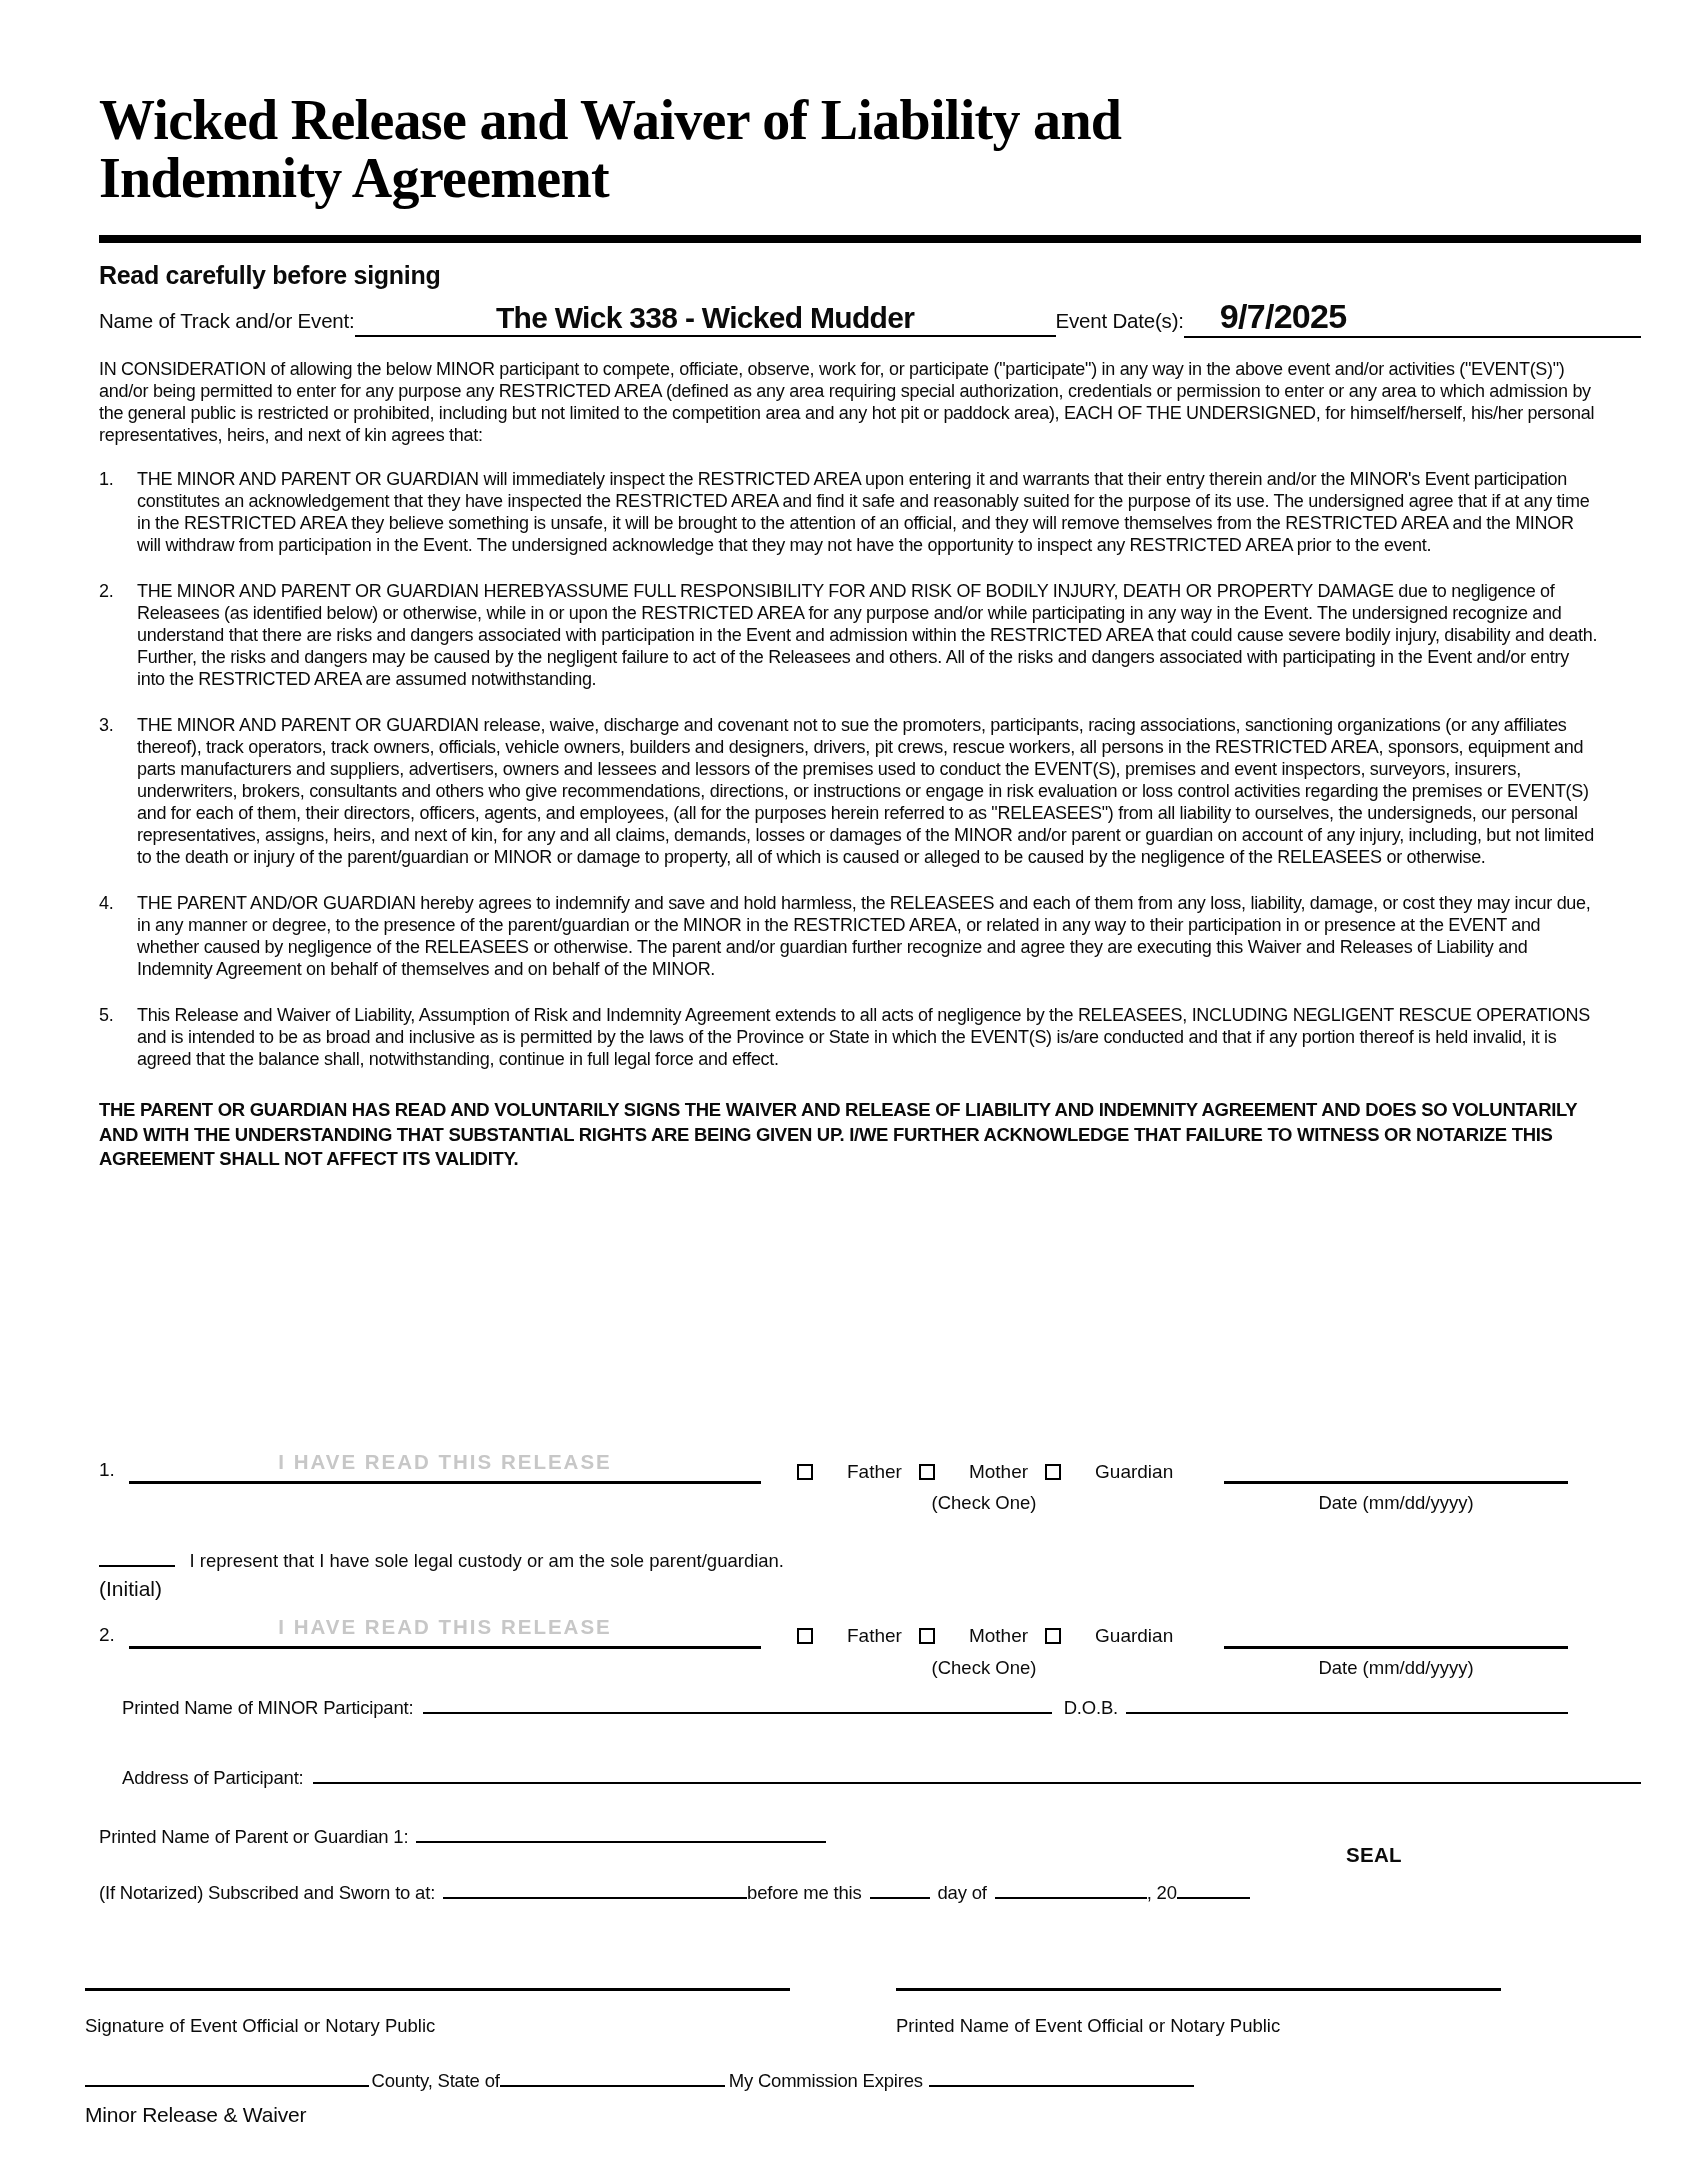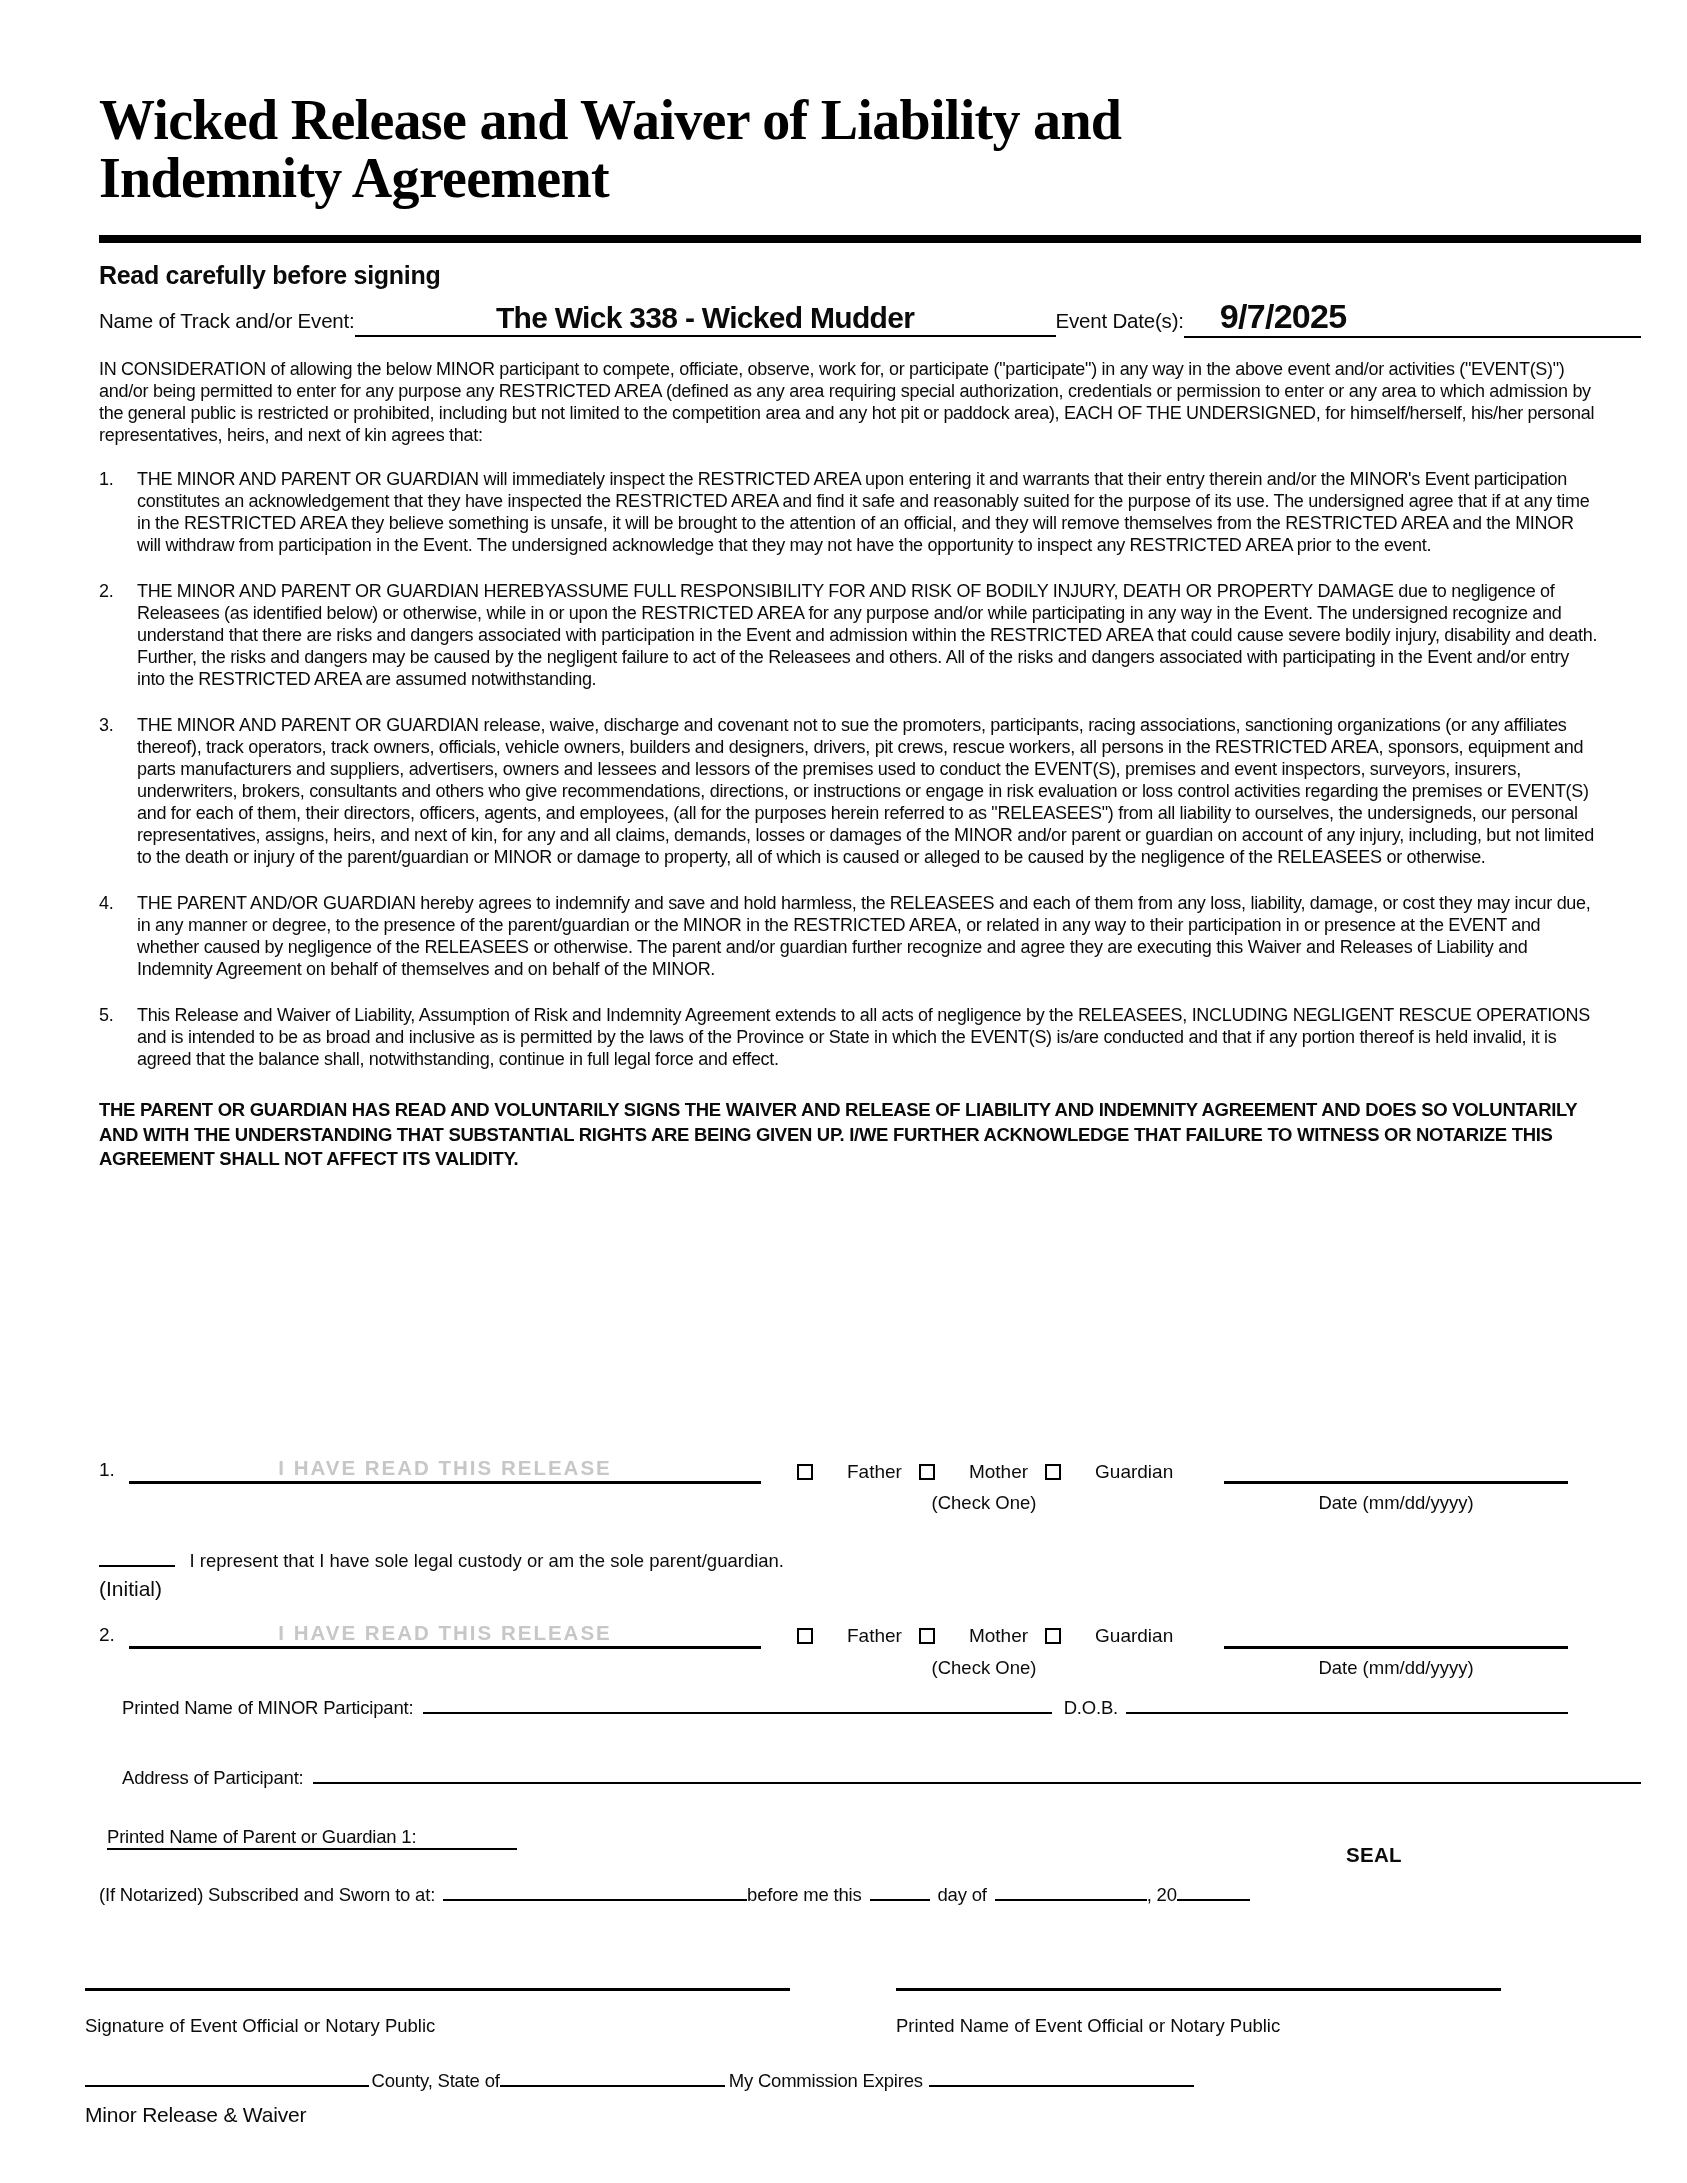--- a/index.html
+++ b/index.html
@@ -46,21 +46,21 @@
 
   .notice { font-size:18.5px; line-height:24.5px; font-weight:bold; letter-spacing:-0.3px; margin-top:28px; max-width:1495px; }
 
   
   .sign-section { position:absolute; left:99px; top:1446px; width:1542px; font-size:18.5px; }
 
   .sig-block { display:grid; grid-template-columns:30px 632px 410px 1fr; align-items:end; }
   .sig-num { align-self:end; padding-bottom:2.6px; font-size:19px; }
   .sig-line {
     border-bottom:3.3px solid #000; height:38px;
-    display:flex; justify-content:center; align-items:flex-end;
+    display:flex; justify-content:center; align-items:center;
   }
   .watermark {
     color:#c7c7c7; font-weight:bold; font-size:20.5px;
     letter-spacing:2px; line-height:1; padding-bottom:2.6px; white-space:nowrap;
   }
   .cb-area { display:flex; align-items:center; padding-left:36px; padding-bottom:1.3px; gap:17px; }
   .cb { display:inline-flex; align-items:center; white-space:nowrap; font-size:19px;gap:28px; }
   .box { display:inline-block; width:16px; height:16px; border:2px solid #000; margin-right:6px; background:#fff; }
   .date-line { border-bottom:3.3px solid #000; height:0; margin-left:53px; margin-right:73px; }
   .hint-spacer { grid-column:span 2; }
@@ -75,21 +75,21 @@
   .sig-block.second { margin-top:9.3px; }
 
   .field-row { display:flex; align-items:baseline; font-size:18.5px; }
   .flabel { white-space:nowrap; letter-spacing:-0.2px; }
   .minor-row { margin-top:18.5px; padding-left:23px; }
   .minor-fill { width:629px; margin-left:9.3px; }
   .dob-label { margin-left:12px; }
   .dob-fill { flex:1; margin-left:8px; margin-right:73px; }
   .addr-row { margin-top:48px; padding-left:23px; }
   .addr-fill { flex:1; margin-left:9.3px; }
-  .g-row { margin-top:37px;flex-direction:column; }
+  .g-row { margin-top:37px; }
   .g-row.second { margin-top:29px; }
   .g-fill { width:410px; margin-left:8px; }
   .seal { position:absolute; top:397px; left:1247px; font-weight:bold; font-size:20.5px; letter-spacing:0.3px; }
   .notarize-row { margin-top:34px; }
   .w460 { width:304px; margin-left:8px; }
   .w90  { width:60px;  margin-left:8px; margin-right:8px; }
   .w230 { width:152px; margin-left:8px; }
   .w110 { width:73px; }
   .pre  { white-space:pre; }
 

